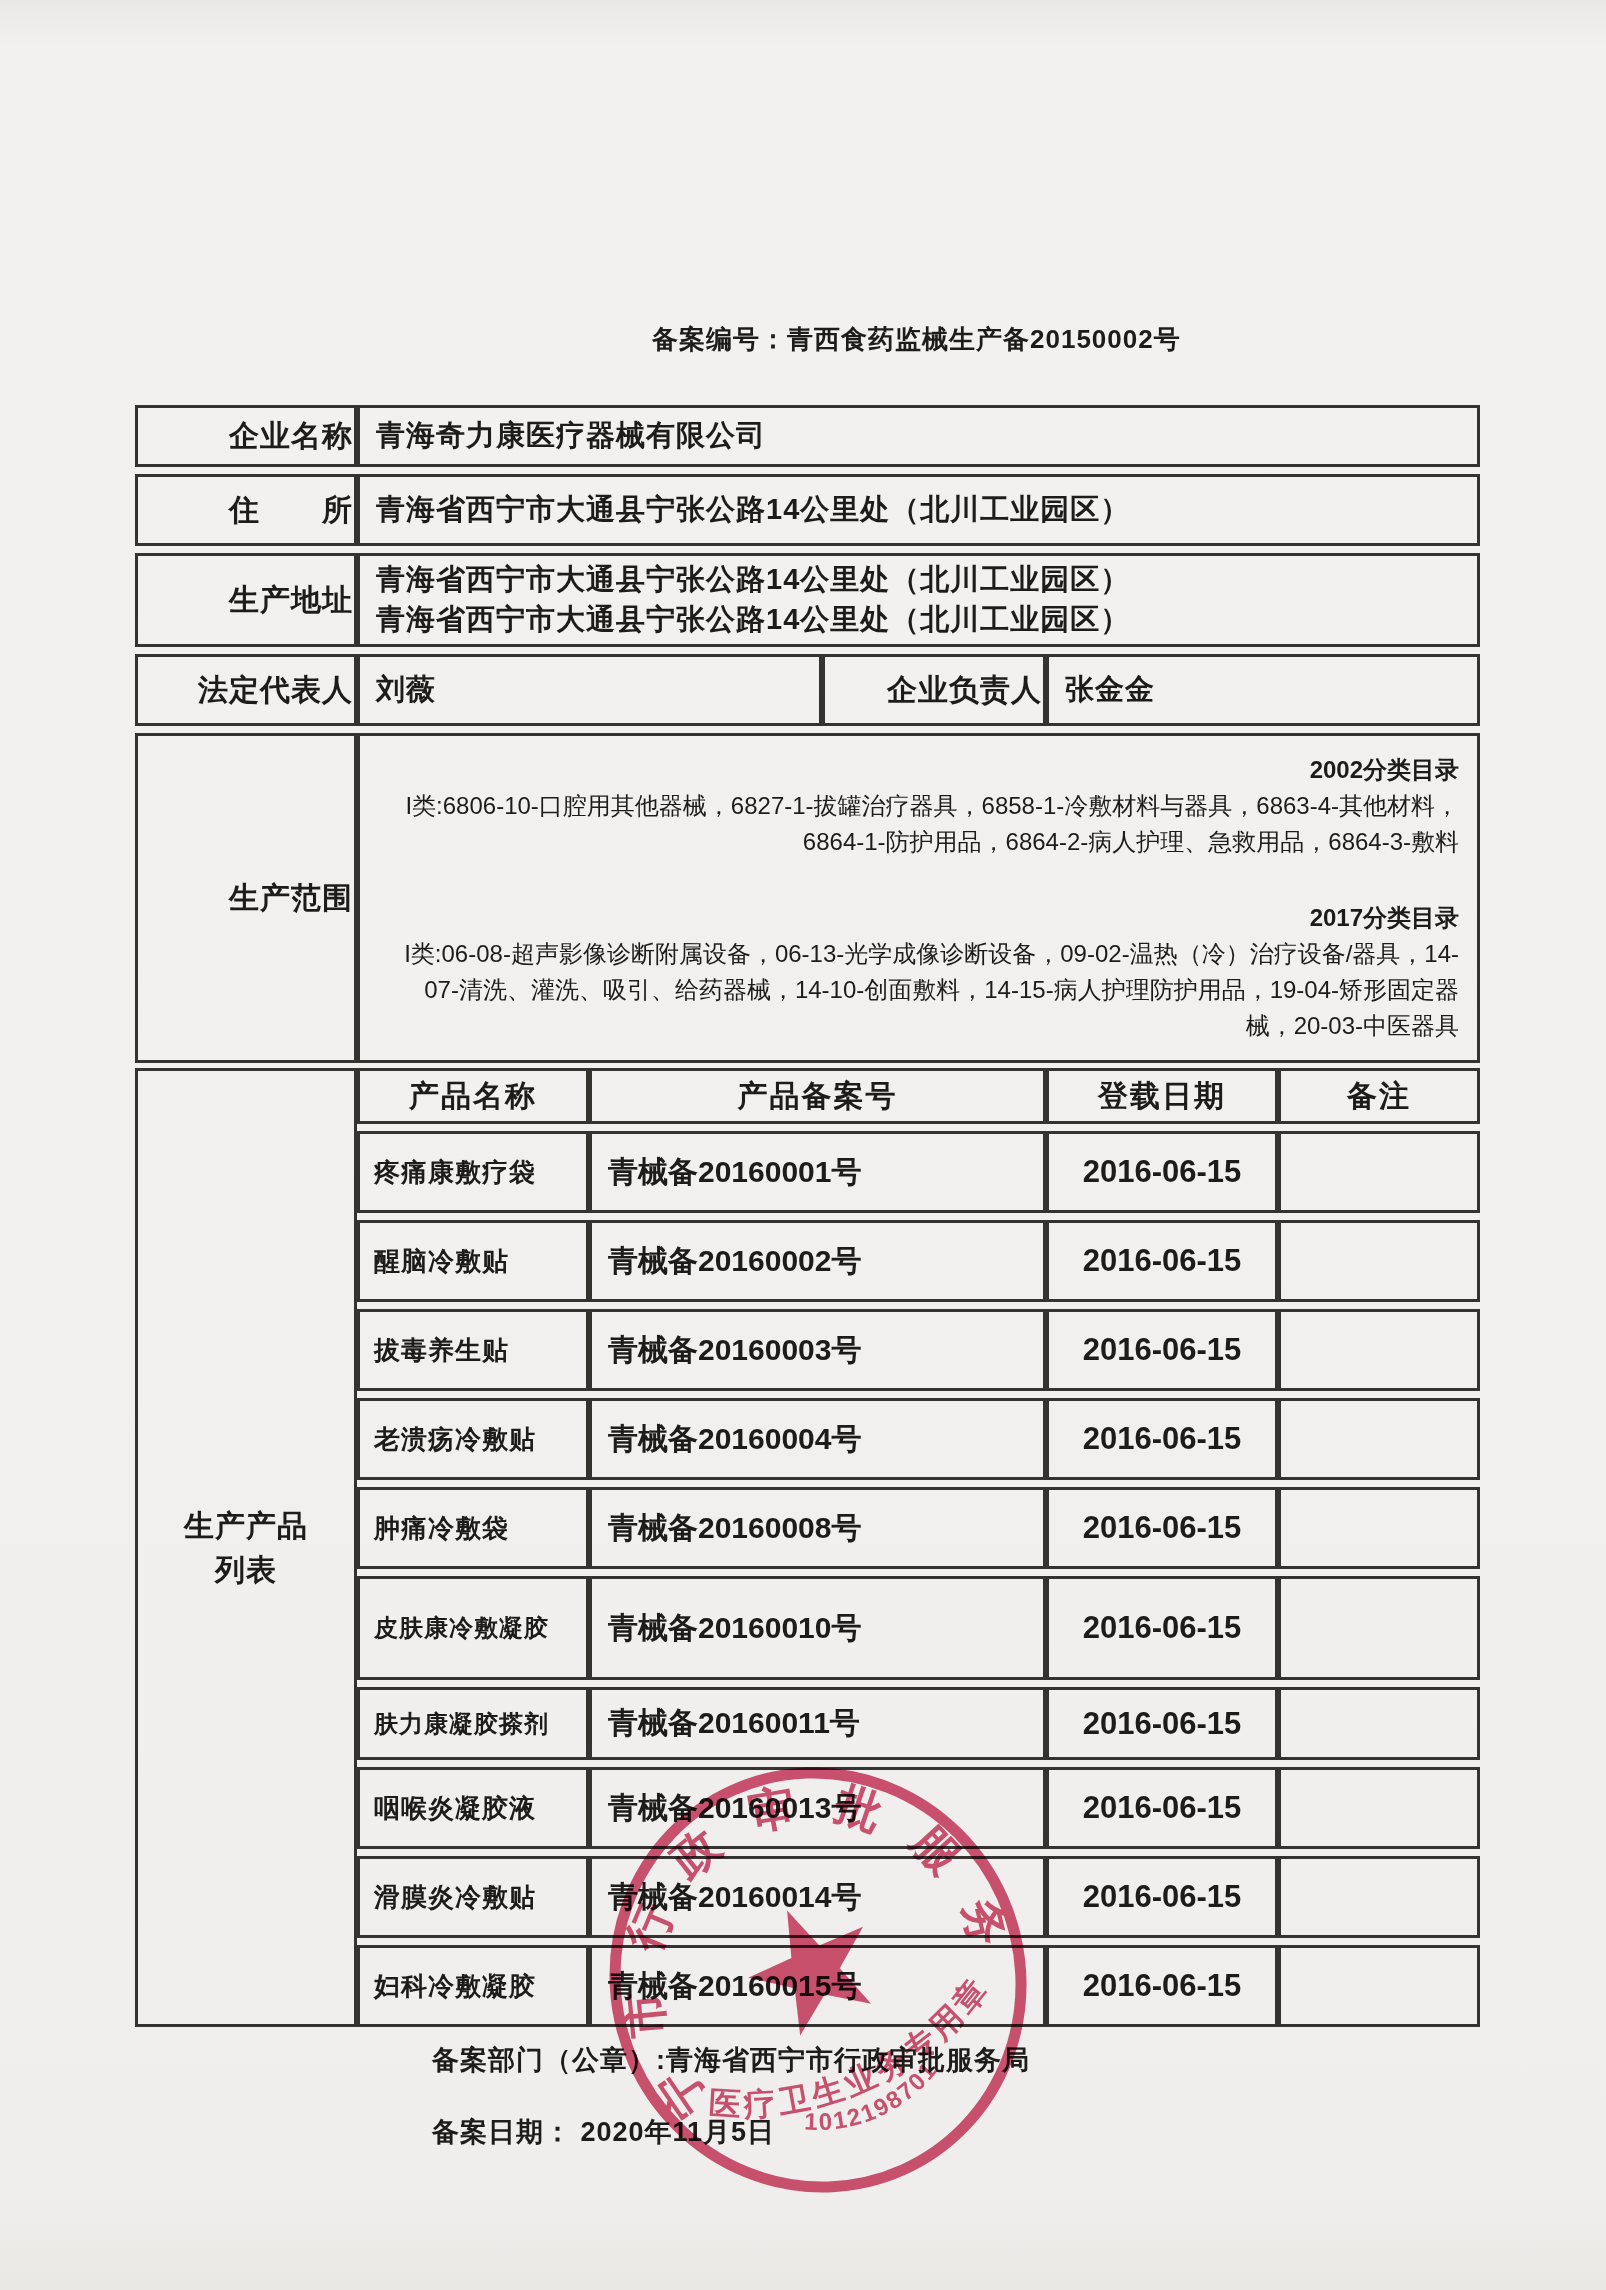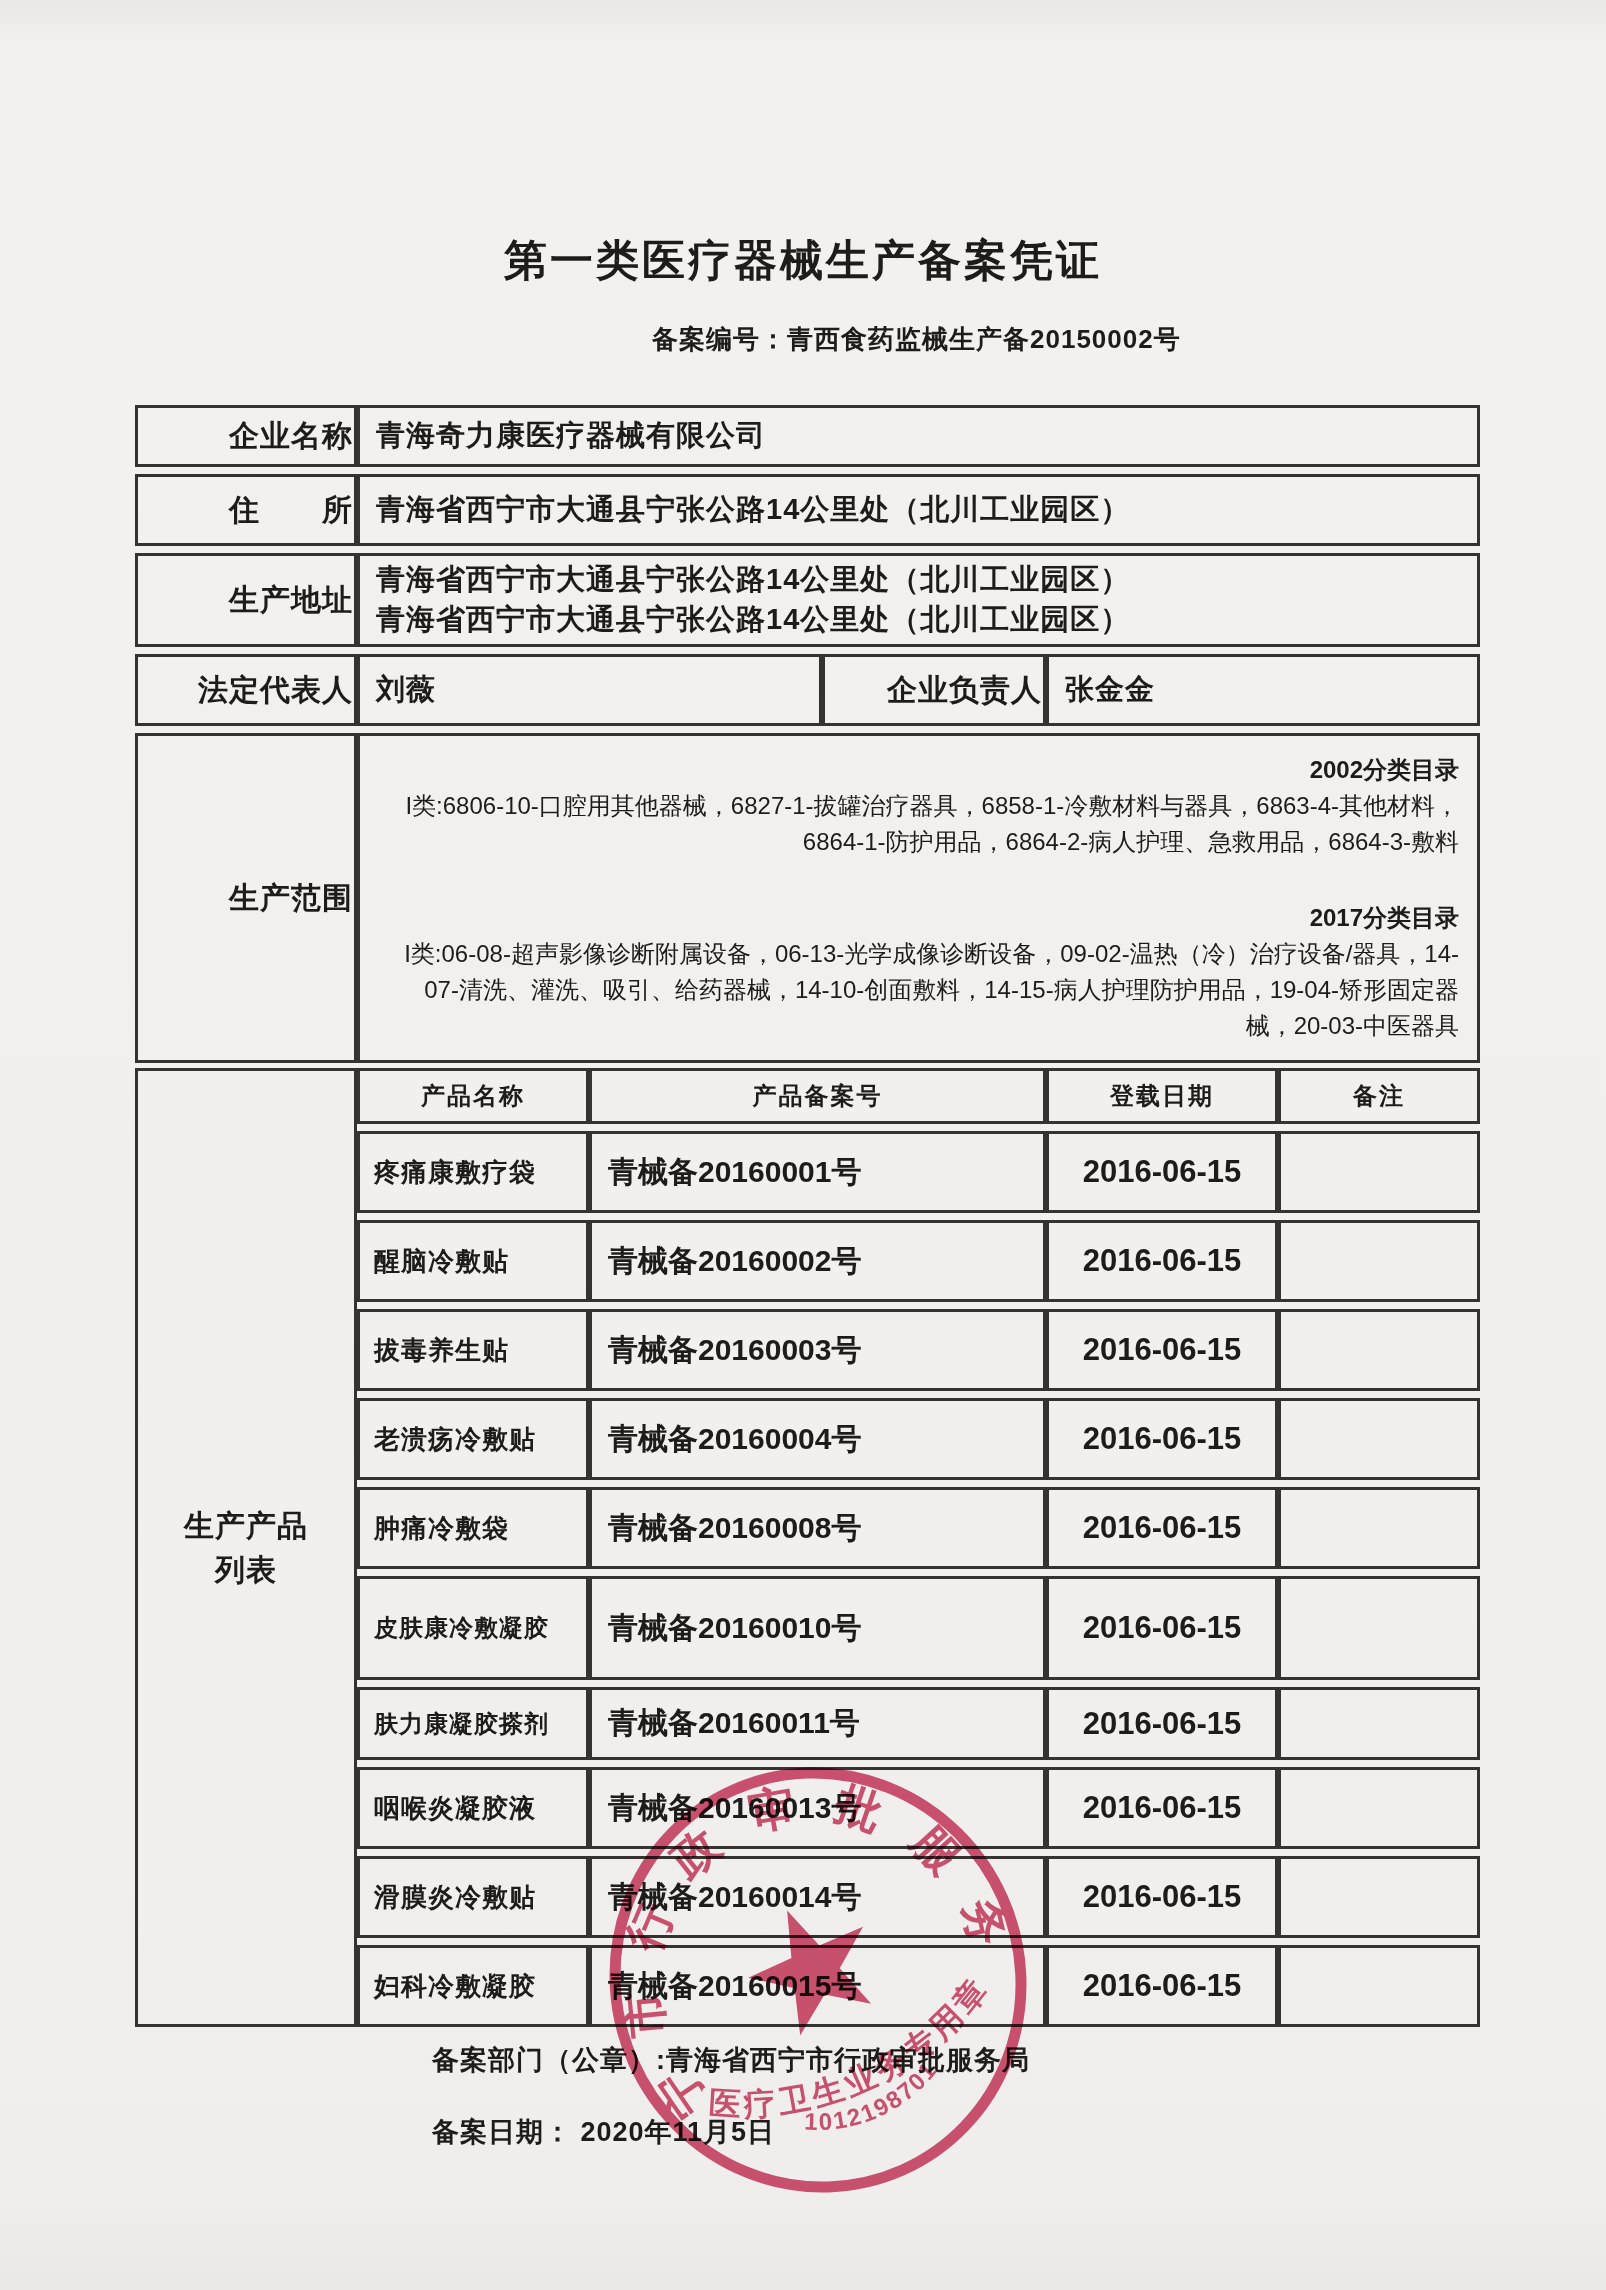--- a/index.html
+++ b/index.html
@@ -20,42 +20,41 @@
   }
   .tables{position:absolute; top:398px; left:135px; width:1345px;}
   table{border-collapse:separate; border-spacing:0 7px; table-layout:fixed; width:1345px;}
   table.products{margin-top:-9px;}
   td{border:3px solid #35332f; box-sizing:border-box; vertical-align:middle; overflow:hidden;}
   .lbl{font-size:30px; font-weight:700; text-align:right; letter-spacing:1px;}
   .val{font-size:29px; font-weight:600; text-align:left; padding:4px 6px 4px 16px; letter-spacing:1px;}
   .scope{vertical-align:top; padding:16px 18px; font-size:24px; font-weight:500; line-height:1.5;text-align:right;}
   .scope .sc-title{font-weight:700;}
   .scope .gap{height:40px;}
-  .hdr{font-size:24px; font-weight:700; text-align:center; letter-spacing:2px;}
+  .hdr{font-size:30px; font-weight:700; text-align:center; letter-spacing:2px;}
   .pname{font-size:26px; font-weight:600; padding-left:14px; letter-spacing:1px;}
   .pno{font-size:30px; font-weight:600; padding-left:16px;}
   .pdate{font-size:31px; font-weight:600; text-align:center;}
   .side{font-size:30px; font-weight:700; text-align:center; line-height:1.45; letter-spacing:1px;}
   .footer-line{position:absolute; left:432px; font-size:27px; font-weight:600; letter-spacing:1px;}
   .fl1{top:2042px;} .fl2{top:2114px;}
   .stamp-wrap{
     position:absolute; left:598px; top:1760px; width:440px; height:440px;
     transform:rotate(-24deg); mix-blend-mode:multiply; opacity:.88; pointer-events:none;
   }
   .stamp text{fill:#cf3d63; font-family:"Liberation Sans","DejaVu Sans",sans-serif;}
   .stamp .ring-t{font-size:46px; font-weight:700; letter-spacing:34px;}
   .stamp .inner-t{font-size:32px; font-weight:700; letter-spacing:4px;}
   .stamp .serial-t{font-size:24px; font-weight:600; letter-spacing:2px;}
 </style>
 </head>
 <body>
 
 <div class="page">
 
-  <h1 class="title">第一类医疗器械生产备案凭证</h1>
   <div class="filing-no">备案编号：青西食药监械生产备20150002号</div>
 
   <div class="tables">
 
     <table class="info">
       <colgroup>
           <col style="width:222px">
           <col style="width:465px">
           <col style="width:224px">
           <col style="width:434px">

